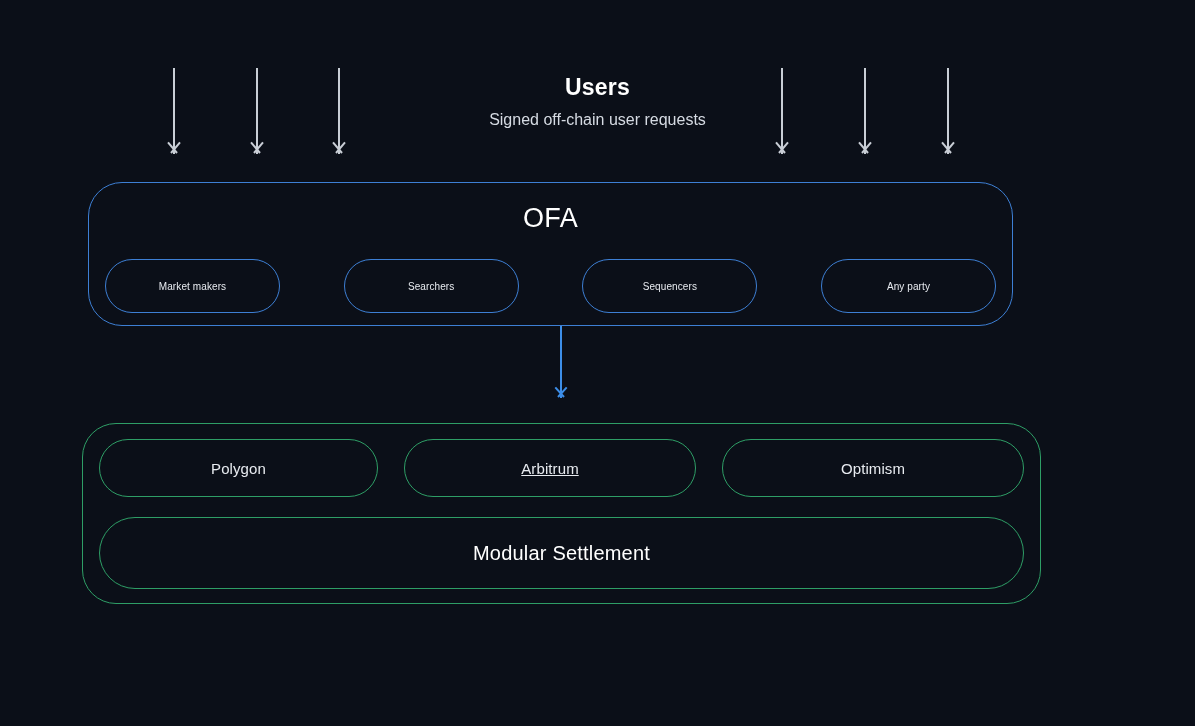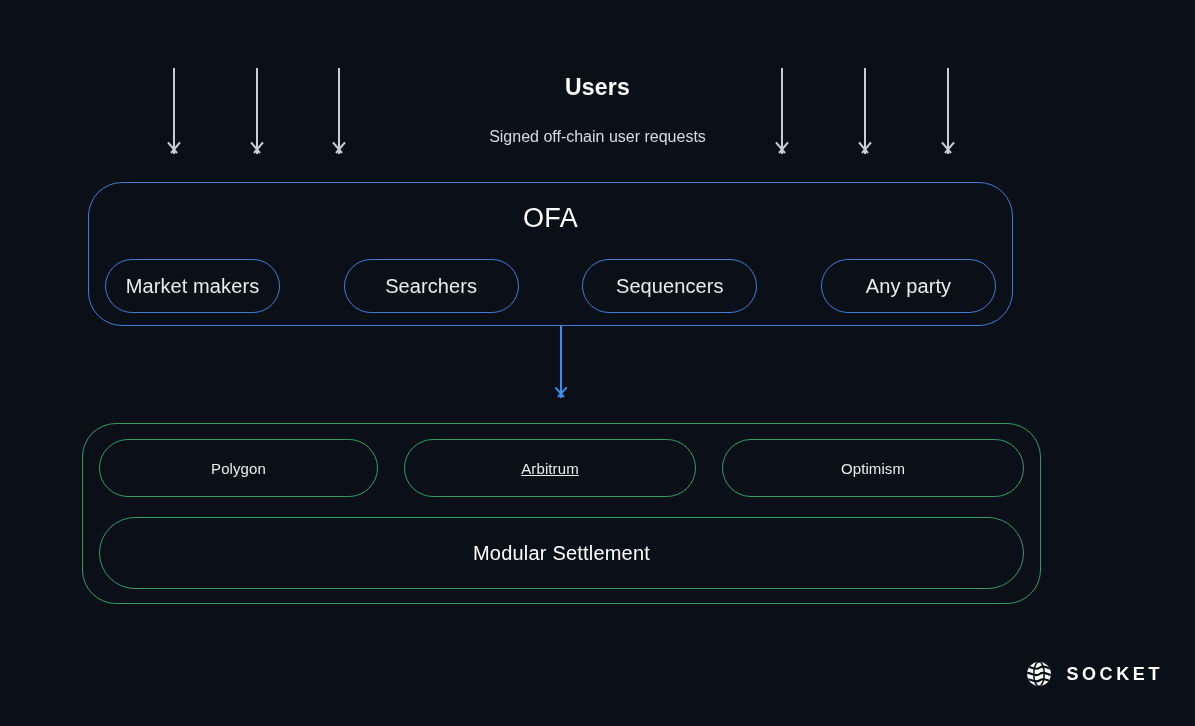--- a/index.html
+++ b/index.html
@@ -27,21 +27,21 @@
     pointer-events: none;
   }
   .users-title {
     font-size: 23px;
     font-weight: 700;
     color: #ffffff;
     letter-spacing: 0.2px;
     line-height: 30px;
   }
   .users-sub {
-    margin-top: 24px;
+    margin-top: 7px;
     font-size: 16px;
     font-weight: 400;
     color: #d6dbe3;
     line-height: 22px;
   }
 
   
   .arrow-down {
     position: absolute;
     width: 22px;
@@ -115,21 +115,21 @@
     gap: 12px;
   }
   .pill-blue {
     height: 54px;
     border: 1.4px solid #3d7fd4;
     border-radius: 27px;
     box-sizing: border-box;
     display: flex;
     align-items: center;
     justify-content: center;
-    font-size: 20px;
+    font-size: 10px;
     font-weight: 400;
     color: #e8ebf0;
     letter-spacing: 0.1px;
     background: transparent;
     white-space: nowrap;
   }
   .pill-blue.w0 { width: 175px; }
   .pill-blue.w1 { width: 172px; }
   .pill-blue.w2 { width: 175px; }
   .pill-blue.w3 { width: 175px; }
@@ -310,33 +310,14 @@
 
   <div class="settle-box">
     <div class="chain-row">
       <div class="pill-green c0">Polygon</div>
       <div class="pill-green c1">Arbitrum</div>
       <div class="pill-green c2">Optimism</div>
     </div>
     <div class="settlement-bar">Modular Settlement</div>
   </div>
 
-  <div class="logo">
-    <svg class="logo-mark" viewBox="0 0 40 40">
-      <defs>
-        <clipPath id="globeClip">
-          <circle cx="20" cy="20" r="17"></circle>
-        </clipPath>
-      </defs>
-      <circle cx="20" cy="20" r="17" fill="#ffffff"></circle>
-      <g clip-path="url(#globeClip)" fill="none" stroke="#0b0f18" stroke-width="3.1" stroke-linecap="round">
-        <path d="M-2 11 C 6 5, 13 17, 21 11 C 29 5, 36 17, 44 11"></path>
-        <path d="M-2 20 C 6 14, 13 26, 21 20 C 29 14, 36 26, 44 20"></path>
-        <path d="M-2 29 C 6 23, 13 35, 21 29 C 29 23, 36 35, 44 29"></path>
-      </g>
-      <g clip-path="url(#globeClip)" fill="none" stroke="#0b0f18" stroke-width="2.2">
-        <ellipse cx="20" cy="20" rx="7.5" ry="17.5"></ellipse>
-      </g>
-    </svg>
-    <div class="logo-text">SOCKET</div>
-  </div>
 
 </div>
 
 </body></html>

